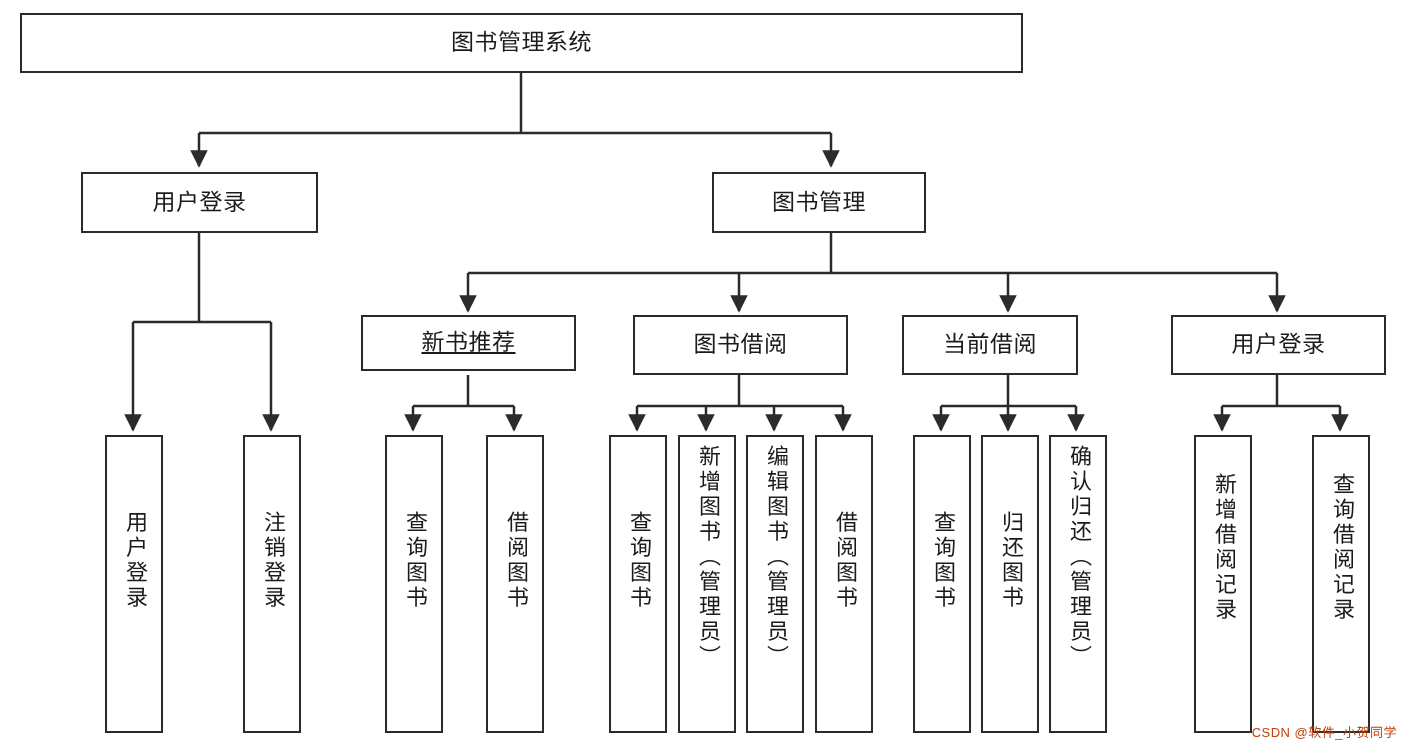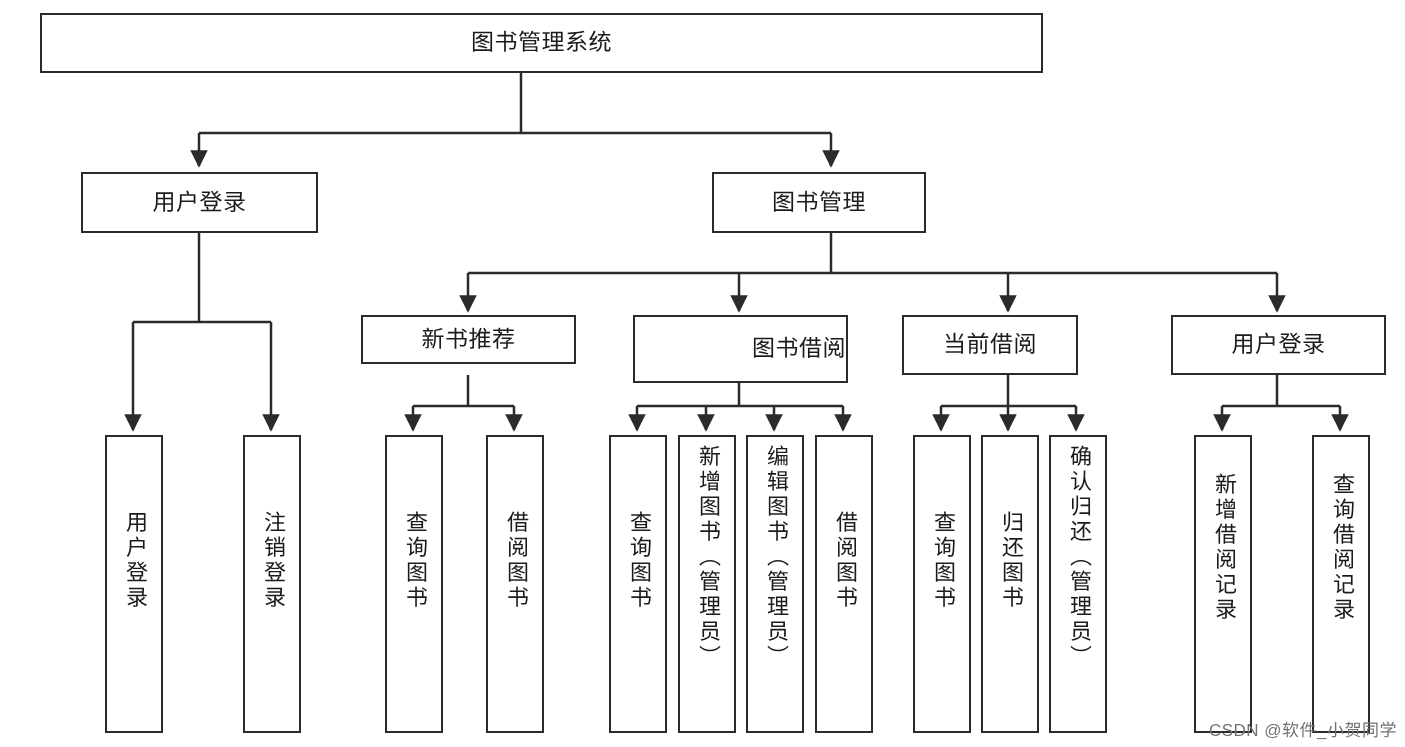--- a/index.html
+++ b/index.html
@@ -58,22 +58,22 @@
     text-orientation: upright;
     font-size: 22px;
     line-height: 1.0;
     letter-spacing: 3px;
     white-space: nowrap;
   }
   .watermark {
     position: absolute;
     right: 8px;
     bottom: 6px;
-    font-size: 17px;
-    color: #737373;
+    font-size: 13px;
+    color: #c2410c;
     letter-spacing: 0.5px;
     white-space: nowrap;
   }
 </style>
 </head>
 <body>
 
 <div id="canvas">
 
   <svg class="wires" viewBox="0 0 1405 747" xmlns="http://www.w3.org/2000/svg">
@@ -121,37 +121,37 @@
       <path d="M 1008 406 L 1008 430" marker-end="url(#arrow)"></path>
       <path d="M 1076 406 L 1076 430" marker-end="url(#arrow)"></path>
 
       <path d="M 1277 375 L 1277 406"></path>
       <path d="M 1222 406 L 1340 406"></path>
       <path d="M 1222 406 L 1222 430" marker-end="url(#arrow)"></path>
       <path d="M 1340 406 L 1340 430" marker-end="url(#arrow)"></path>
     </g>
   </svg>
 
-  <div class="node horiz" style="left:20px; top:13px; width:1003px; height:60px;margin-left:20px;">
+  <div class="node horiz" style="left:20px; top:13px; width:1003px; height:60px;">
     <span class="lbl">图书管理系统</span>
   </div>
 
   <div class="node horiz" style="left:81px; top:172px; width:237px; height:61px;">
     <span class="lbl">用户登录</span>
   </div>
 
   <div class="node horiz" style="left:712px; top:172px; width:214px; height:61px;">
     <span class="lbl">图书管理</span>
   </div>
 
-  <div class="node horiz" style="left:361px; top:315px; width:215px; height:49px;">
+  <div class="node horiz" style="left:361px; top:315px; width:215px; height:56px;text-decoration:underline;">
     <span class="lbl">新书推荐</span>
   </div>
 
-  <div class="node horiz" style="left:633px; top:315px; width:215px; height:68px;justify-content:flex-end;">
+  <div class="node horiz" style="left:633px; top:315px; width:215px; height:60px;">
     <span class="lbl">图书借阅</span>
   </div>
 
   <div class="node horiz" style="left:902px; top:315px; width:176px; height:60px;">
     <span class="lbl">当前借阅</span>
   </div>
 
   <div class="node horiz" style="left:1171px; top:315px; width:215px; height:60px;">
     <span class="lbl">用户登录</span>
   </div>

